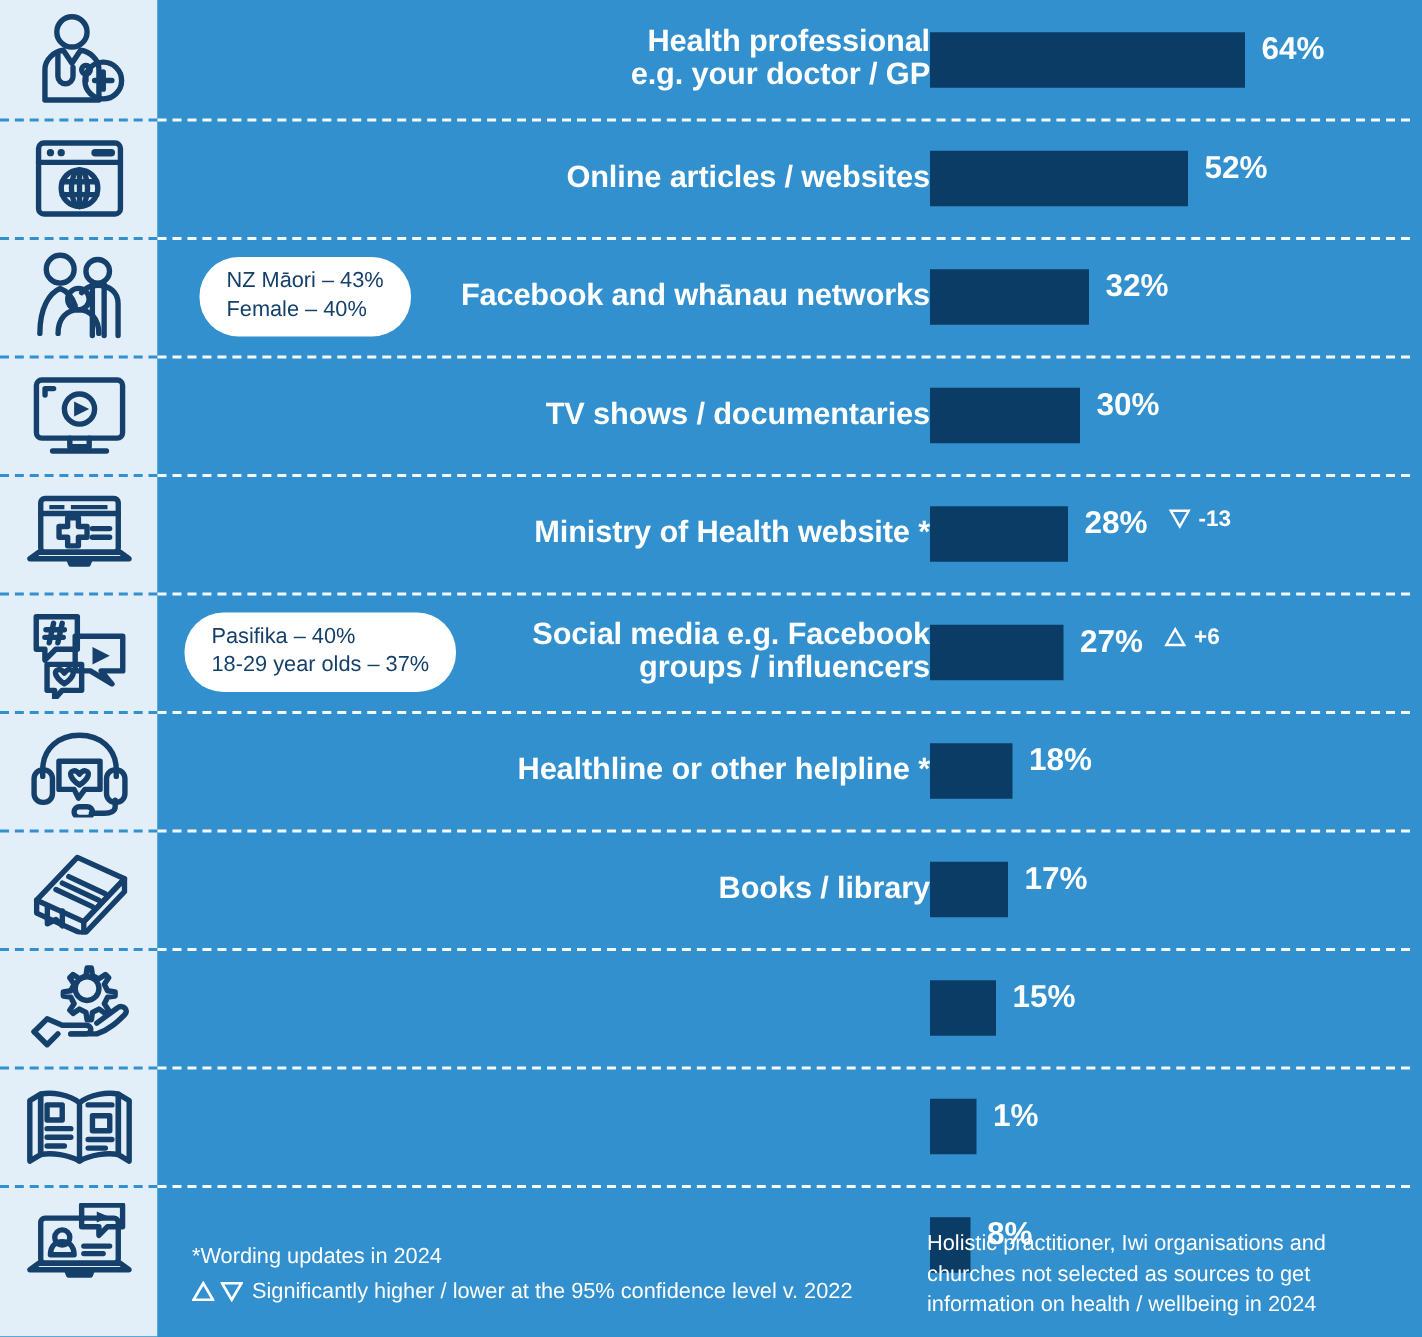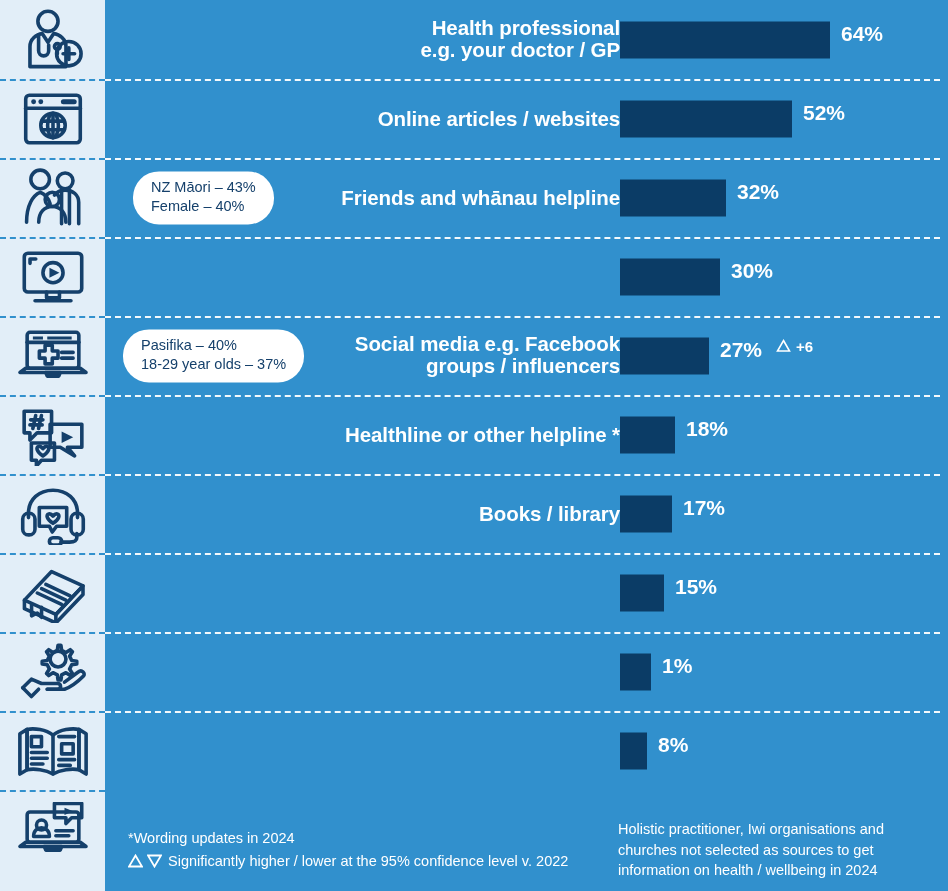--- a/index.html
+++ b/index.html
@@ -259,35 +259,53 @@
         <div class="bar-value">52%</div>
       </div>
     </div>
 
     <div class="row">
       <div class="callout">
         <span class="c-line">NZ Māori –  43%</span>
         <span class="c-line">Female –  40%</span>
       </div>
       <div class="row-label">
-        <span>Friends and whānau helpline</span>
+        <span>Facebook and whānau networks</span>
       </div>
       <div class="bar-wrap">
         <div class="bar" style="width:106px"></div>
         <div class="bar-value">32%</div>
       </div>
     </div>
 
     <div class="row">
+      <div class="row-label">
+        <span>TV shows / documentaries</span>
+      </div>
       <div class="bar-wrap">
         <div class="bar" style="width:100px"></div>
         <div class="bar-value">30%</div>
       </div>
     </div>
 
+    <div class="row">
+      <div class="row-label">
+        <span>Ministry of Health website *</span>
+      </div>
+      <div class="bar-wrap">
+        <div class="bar" style="width:92px"></div>
+        <div class="bar-value">28%</div>
+        <div class="sig">
+          <svg width="15" height="14" viewBox="0 0 15 14">
+            <path d="M1.5 2 L13.5 2 L7.5 12.5 Z" fill="none" stroke="#ffffff" stroke-width="1.6"></path>
+          </svg>
+          <span class="sig-num">-13</span>
+        </div>
+      </div>
+    </div>
 
     <div class="row">
       <div class="callout" style="left:18px">
         <span class="c-line">Pasifika –  40%</span>
         <span class="c-line">18-29 year olds – 37%</span>
       </div>
       <div class="row-label">
         <span>Social media  e.g. Facebook</span><br>
         <span>groups / influencers</span>
       </div>

